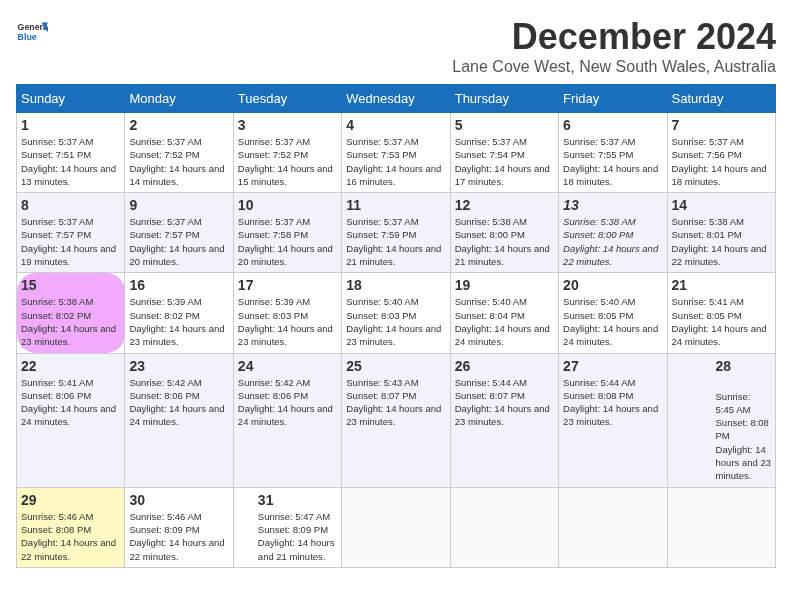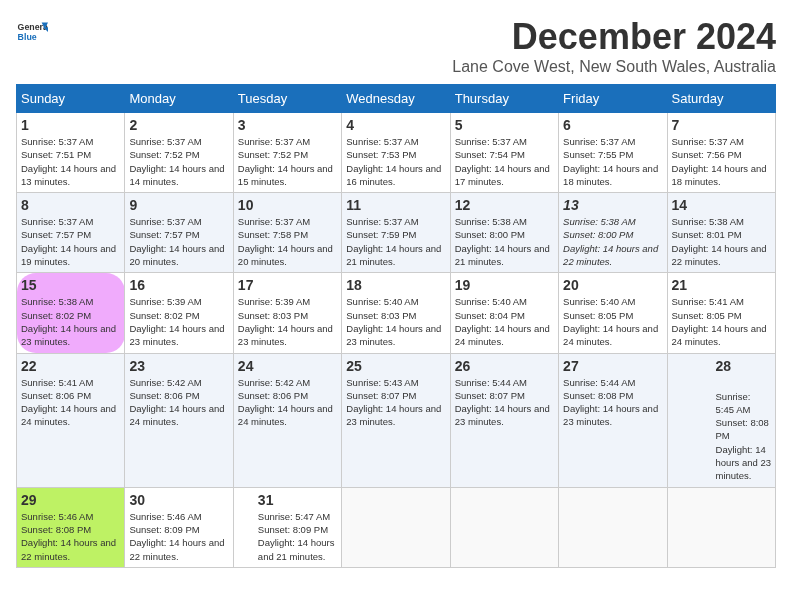--- a/index.html
+++ b/index.html
@@ -284,21 +284,21 @@
 Daylight: 14 hours and 23 minutes.</div>
         </td>
         <td style="background-color: rgb(240, 244, 250); padding-left: 48px;">
           <span class="day-number">28</span>
           <div class="day-detail" style="white-space: pre-line; margin-top: 16px;">Sunrise: 5:45 AM
 Sunset: 8:08 PM
 Daylight: 14 hours and 23 minutes.</div>
         </td>
       </tr>
       <tr class="last-row" style="background-color: rgb(255, 255, 255);">
-        <td style="background-color: #bef264; margin-top: 16px;">
+        <td style="background-color: #fef9c3; margin-top: 16px;">
           <span class="day-number">29</span>
           <div class="day-detail" style="white-space: pre-line;">Sunrise: 5:46 AM
 Sunset: 8:08 PM
 Daylight: 14 hours and 22 minutes.</div>
         </td>
         <td style="background-color: rgb(255, 255, 255);">
           <span class="day-number">30</span>
           <div class="day-detail" style="white-space: pre-line;">Sunrise: 5:46 AM
 Sunset: 8:09 PM
 Daylight: 14 hours and 22 minutes.</div>

